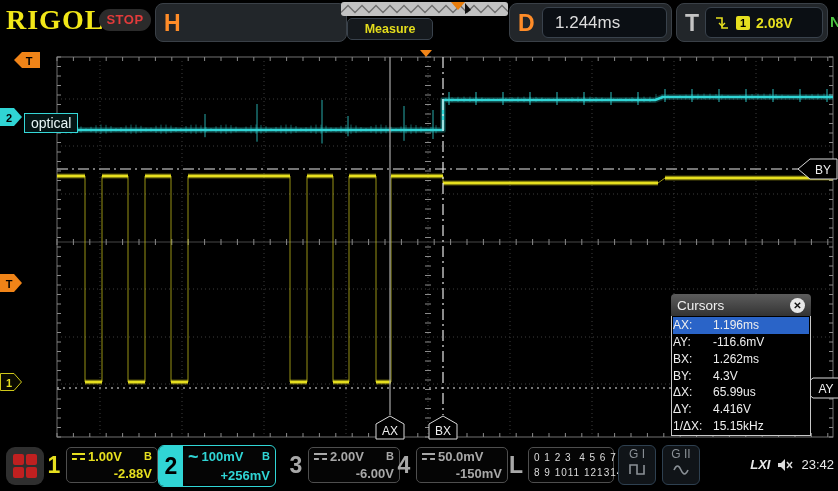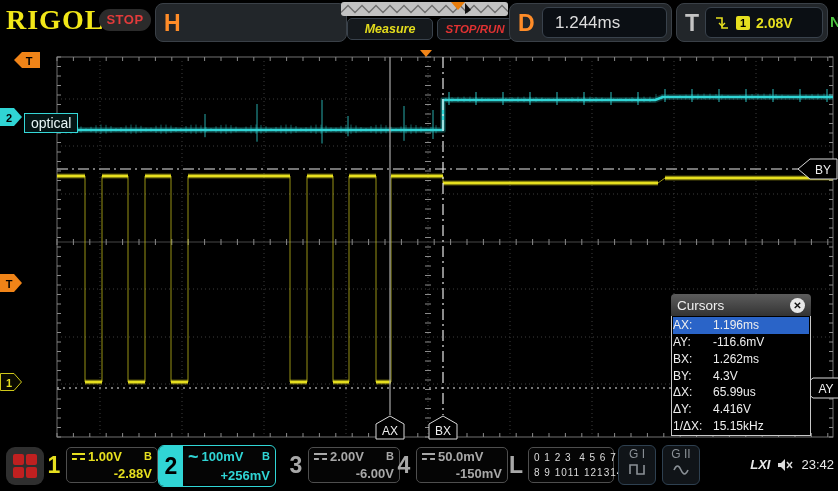--- a/index.html
+++ b/index.html
@@ -18,21 +18,21 @@
   .orange{color:#ff8c28;} .graylet{color:#c4c4c4;}
   .blk-inner{position:absolute;top:3px;bottom:3px;right:4px;background:#0b0f14;
         border:1px solid #39424c;border-radius:6px;display:flex;align-items:center;box-sizing:border-box;}
   .blk-h{left:155px;width:192px;} .blk-h .blk-inner{left:30px;}
   .tb-val{color:#e8e8e8;font-size:17px;margin-left:9px;}
   .srate{margin-left:auto;margin-right:6px;text-align:right;color:#8f969c;font-size:10.5px;line-height:11px;}
   .preview{position:absolute;left:341px;top:2px;width:167px;height:14px;background:#c2c2c2;
         border-radius:3px;overflow:hidden;}
   .mbtn{position:absolute;top:18px;height:22px;background:#15191d;border:1px solid #39424c;
         border-radius:5px;font-weight:bold;font-size:12.5px;cursor:pointer;
-        font-family:"Liberation Sans",sans-serif;padding:0;font-style:italic;}
+        font-family:"Liberation Sans",sans-serif;padding:0;}
   .measure{left:347px;width:86px;color:#e3dc1c;}
   .stoprun{left:437px;width:76px;color:#e03232;font-size:11.5px;}
   .blk-d{left:509px;width:163px;} .blk-d .blk-inner{left:32px;}
   .dly{color:#dcdcdc;font-size:17px;margin-left:12px;}
   .blk-t{left:676px;width:152px;} .blk-t .blk-inner{left:28px;gap:6px;padding-left:8px;}
   .src-badge{width:14px;height:14px;background:#e6df1f;border-radius:2px;color:#000;
         font-size:11px;font-weight:bold;text-align:center;line-height:14px;}
   .tlevel{color:#e6df1f;font-size:14px;font-weight:bold;}
   .trig-n{position:absolute;left:830px;top:13px;color:#4cc13f;font-weight:bold;font-size:15px;}
   
@@ -582,21 +582,20 @@
 
   <div class="preview">
     <svg id="preview-svg" width="167" height="14">
         <polyline points="0,10.5 7,3.5 14,10.5 21,3.5 28,10.5 35,3.5 42,10.5 49,3.5 56,10.5 63,3.5 70,10.5 77,3.5 84,10.5 91,3.5 98,10.5 105,3.5 112,10.5 119,3.5 126,10.5 133,3.5 140,10.5 147,3.5 154,10.5 161,3.5 168,10.5" fill="none" stroke="#6e6e6e" stroke-width="1.3"></polyline>
       <polygon points="110,0 124,0 117,8" fill="#e87d0d"></polygon>
       <polygon points="124,1 130,8 124,12" fill="#111"></polygon>
     </svg>
   </div>
 
   <button class="mbtn measure">Measure</button>
-  <button class="mbtn stoprun">STOP/RUN</button>
 
   <div class="blk blk-d">
     <span class="blk-letter orange">D</span>
     <div class="blk-inner">
       <span class="dly">1.244ms</span>
     </div>
   </div>
 
   <div class="blk blk-t">
     <span class="blk-letter graylet">T</span>

